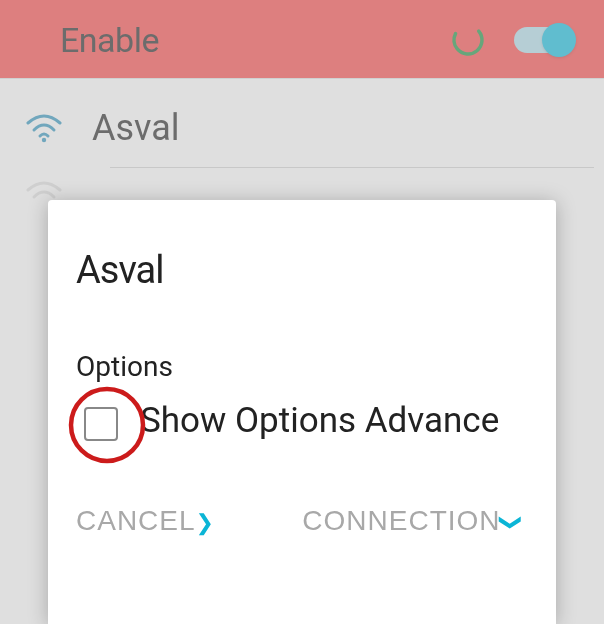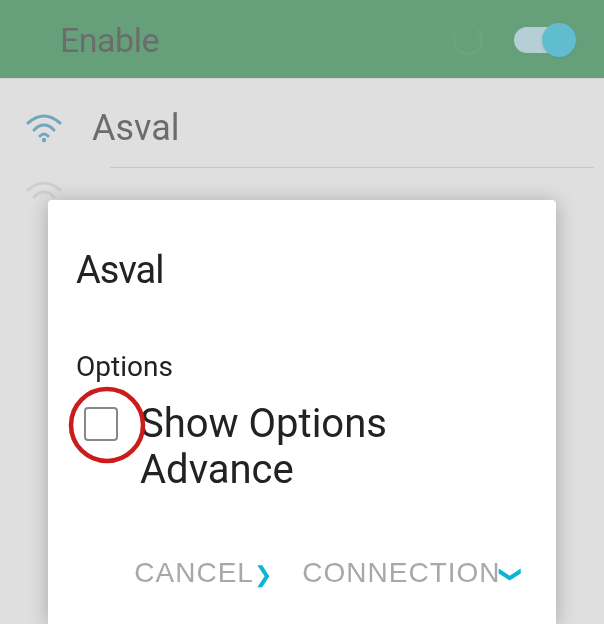--- a/index.html
+++ b/index.html
@@ -35,21 +35,21 @@
       background: rgba(200,200,200,0.45);
       z-index: 5;
     }
     
     .top-bar {
       display: flex;
       align-items: center;
       justify-content: space-between;
       padding: 20px 30px 18px 60px;
       border-bottom: 1px solid #d8d8d8;
-      background: #15803d;
+      background: #ef4444;
     }
     .top-bar .title {
       font-size: 34px;
       color: #222;
       font-weight: 400;
       letter-spacing: -0.5px;
     }
     .top-right {
       display: flex;
       align-items: center;
@@ -157,42 +157,42 @@
       width: 34px;
       height: 34px;
       border: 2.5px solid #888;
       border-radius: 4px;
       background: #fff;
       margin-top: 6px;
       margin-left: 8px;
       flex-shrink: 0;
     }
     .checkbox-label {
-      font-size: 40px;
+      font-size: 35px;
       color: #222;
       line-height: 1.15;
       font-weight: 400;
     }
     
     .red-circle {
       position: absolute;
       left: -10px;
       top: -18px;
       width: 82px;
       height: 82px;
       pointer-events: none;
     }
     .red-circle svg {
       width: 100%;
       height: 100%;
     }
     
     .dialog-buttons {
       display: flex;
-      justify-content: flex-end;
+      justify-content: space-between;
       gap: 29px;
       margin-top: 64px;
       padding-right: 8px;
     }
     .dialog-btn {
       font-size: 28px;
       color: #a8a8a8;
       font-weight: 400;
       letter-spacing: 1px;
       background: none;

